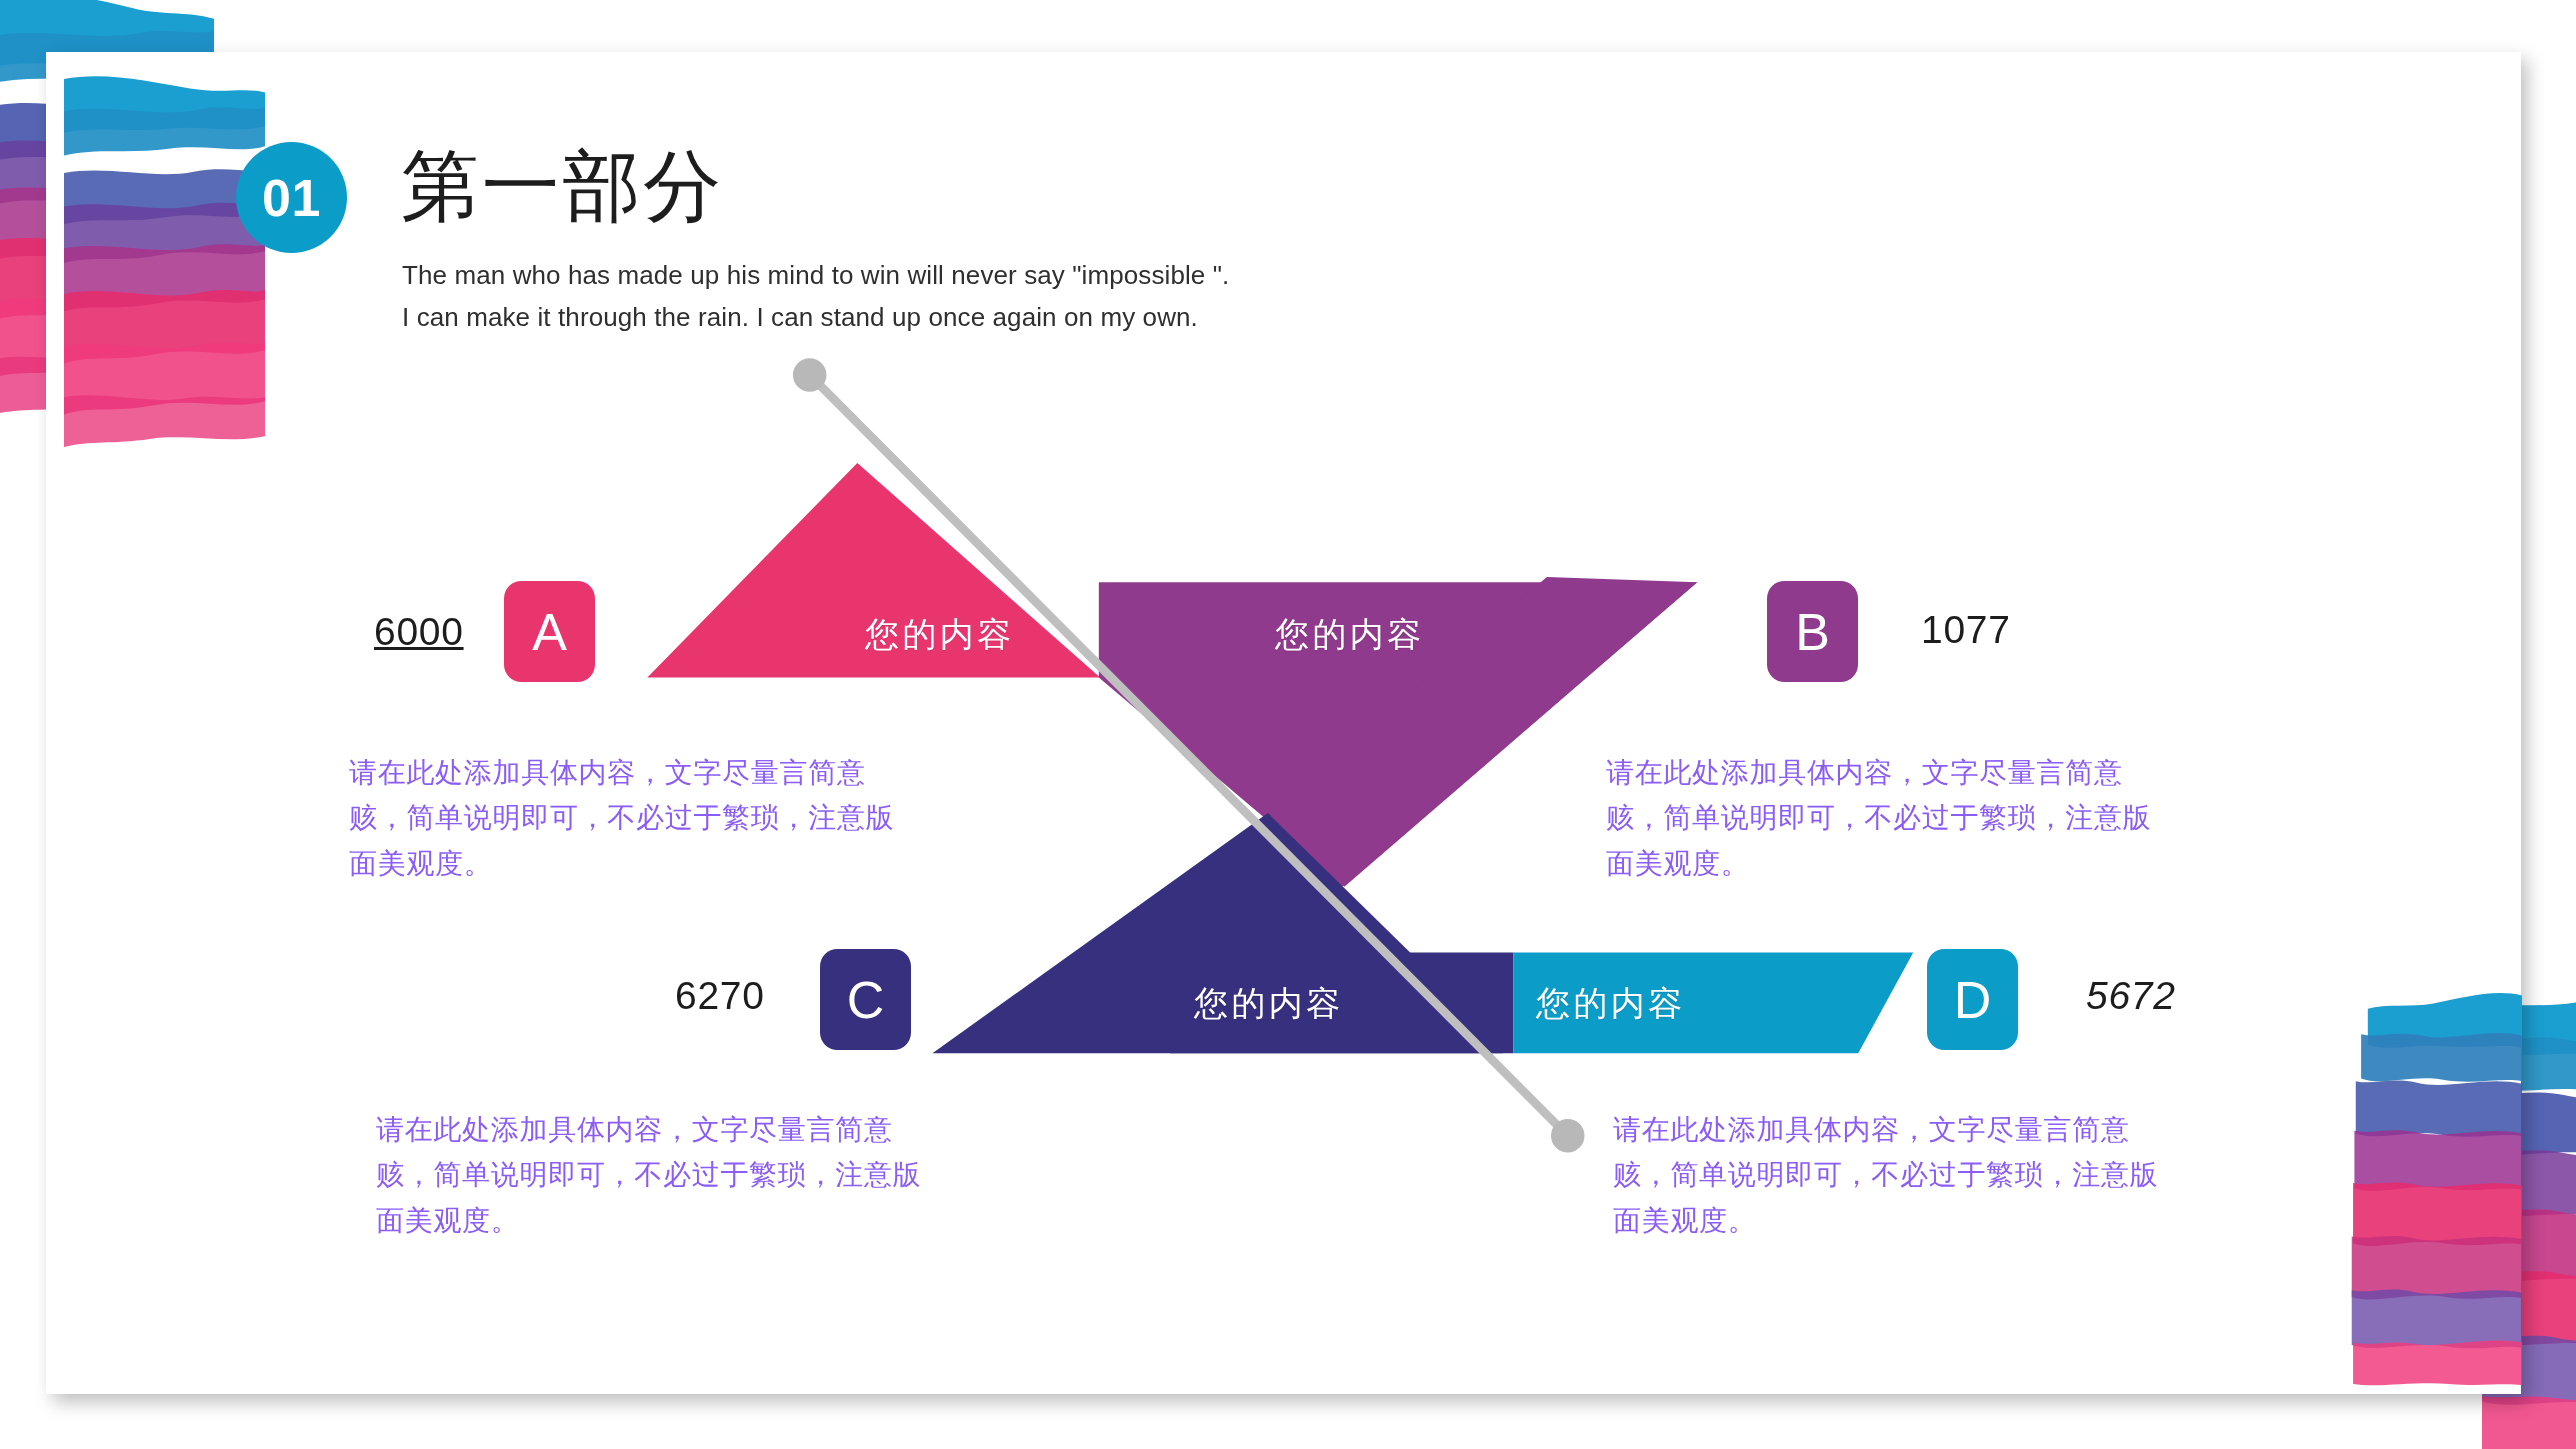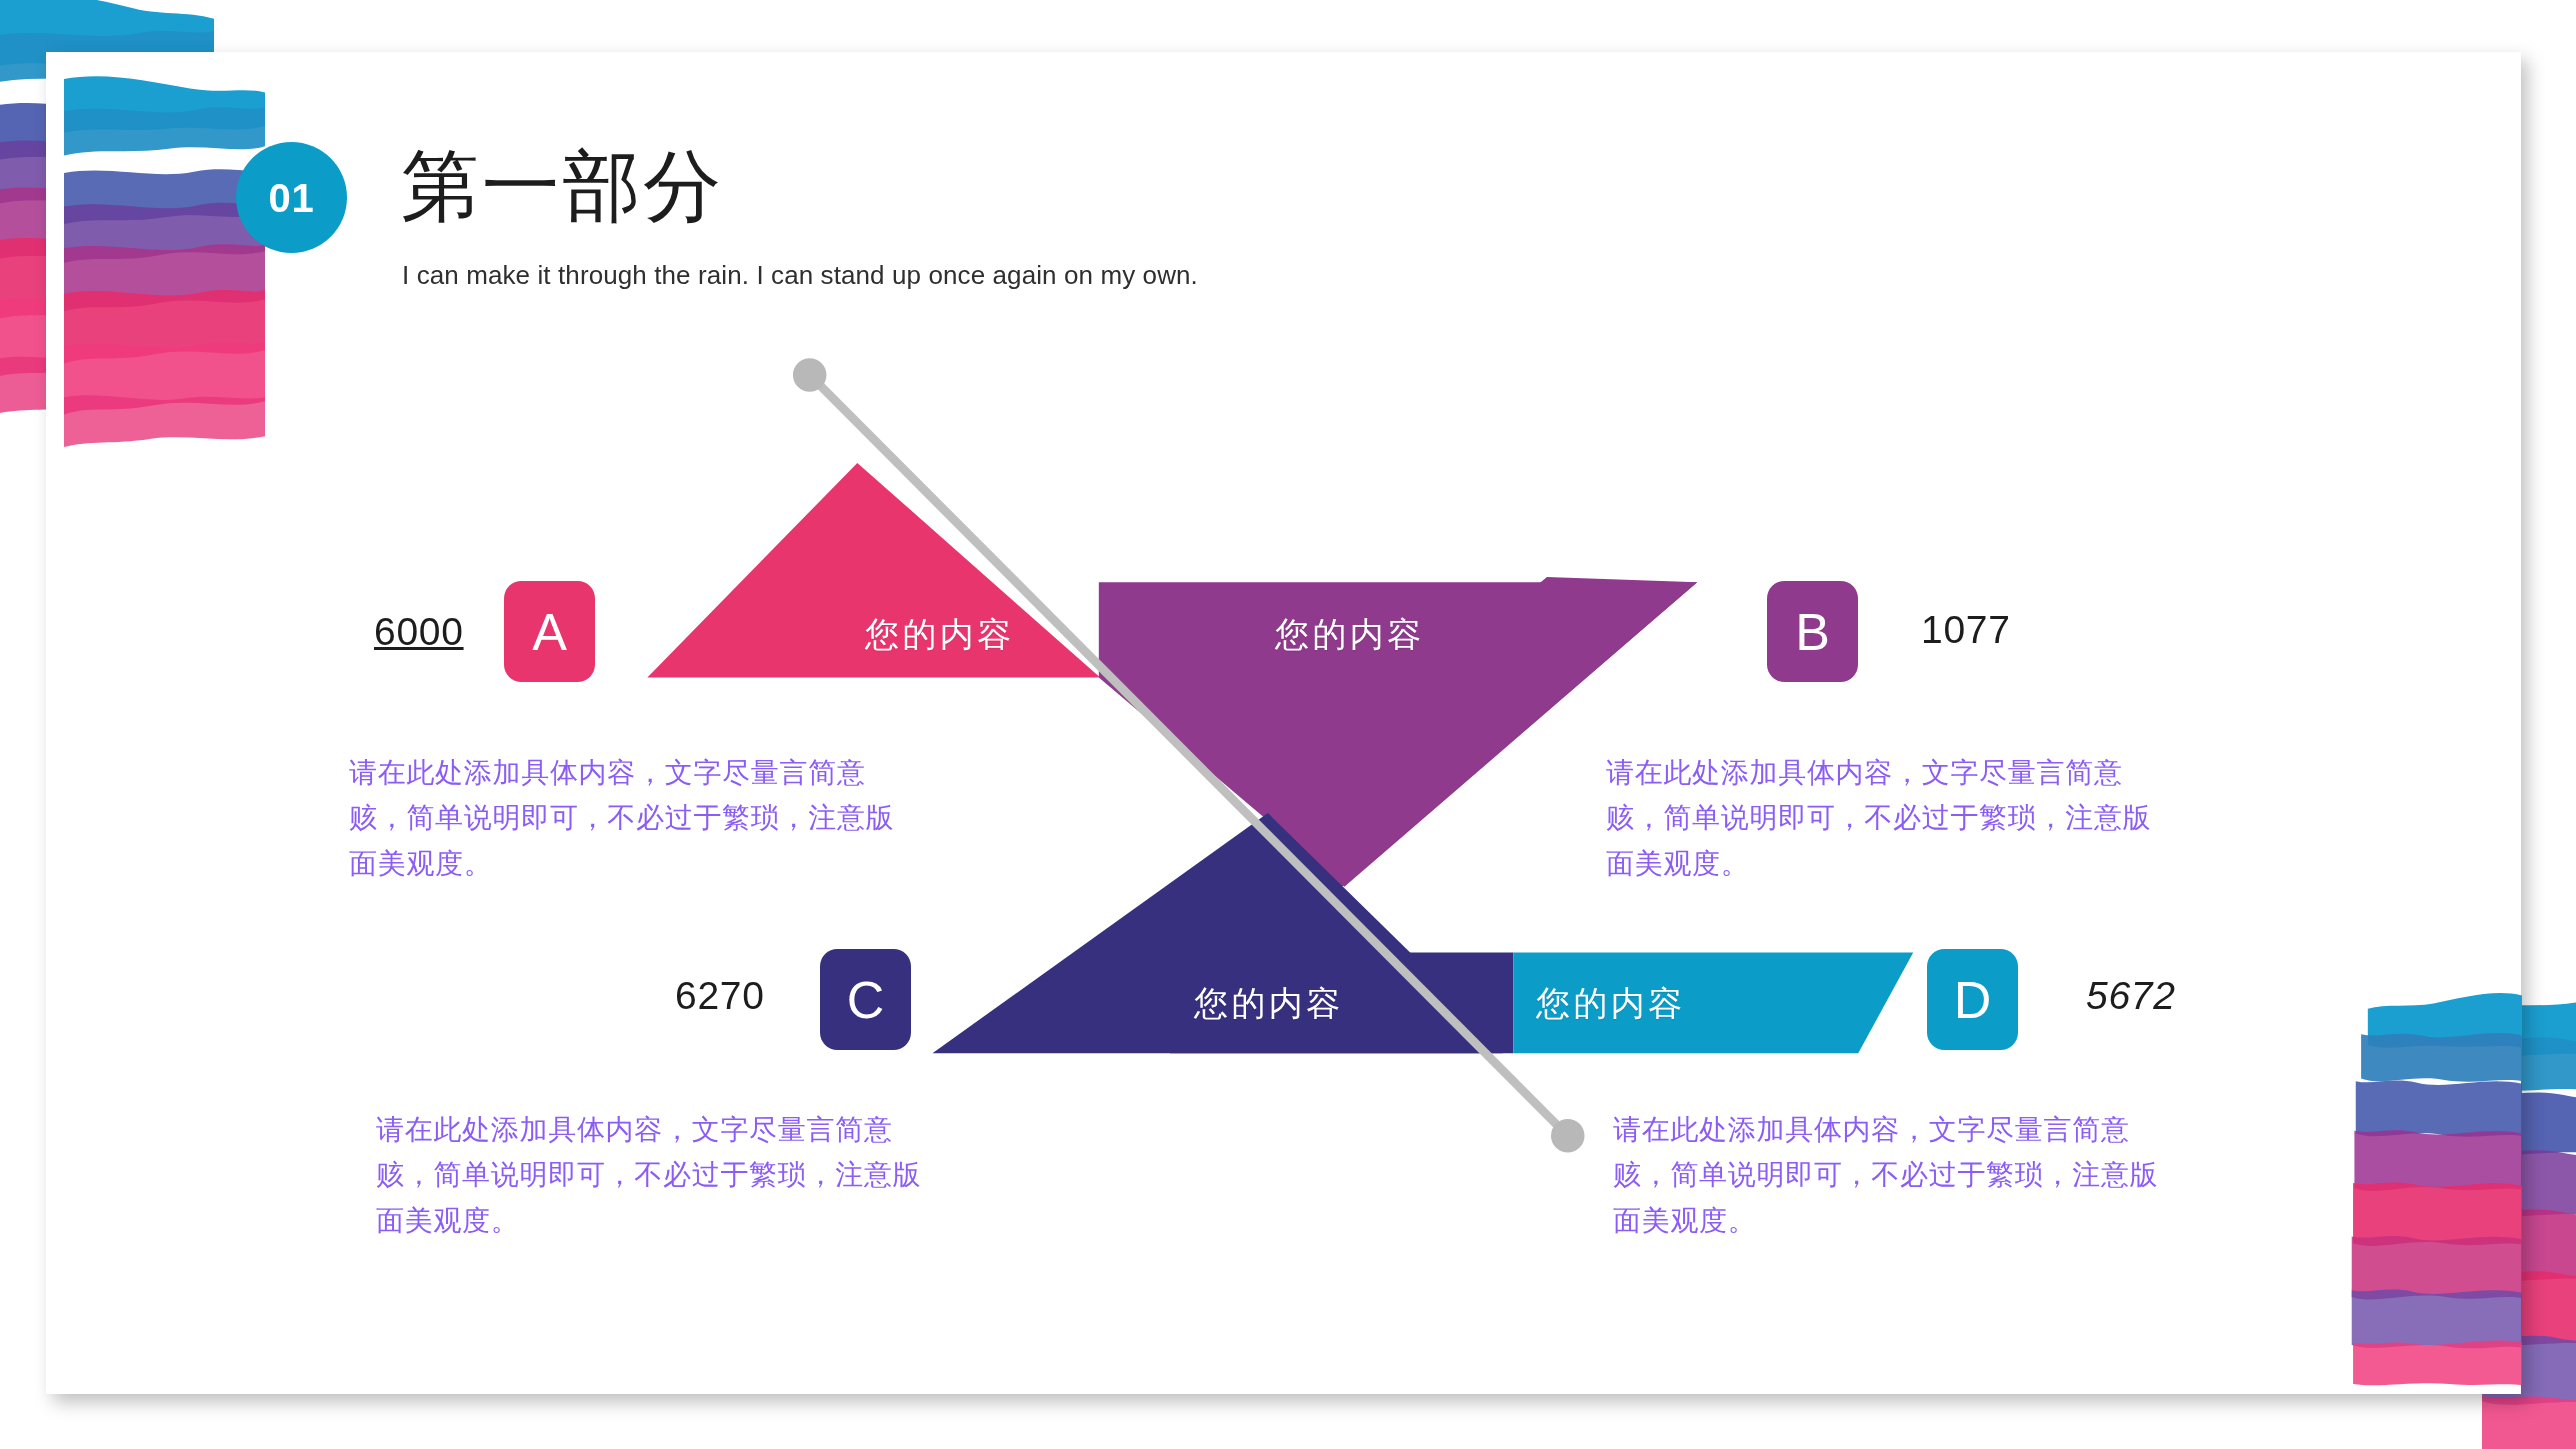--- a/index.html
+++ b/index.html
@@ -40,21 +40,21 @@
     position: absolute;
     left: 236px; top: 142px;
     width: 111px; height: 111px;
     border-radius: 50%;
     background: #0c9cc8;
     display: flex; align-items: center; justify-content: center;
     z-index: 20;
   }
   #badge-01 span {
     color: #ffffff;
-    font-size: 40px;
+    font-size: 52px;
     font-weight: 700;
     letter-spacing: 0.7px;
     line-height: 1;
     text-align: right;
   }
   #slide-title {
     position: absolute;
     left: 401px; top: 142px;
     font-size: 78px;
     font-weight: 400;
@@ -204,20 +204,21 @@
     </g>
   </svg>
 
   <div id="badge-01">
     <span>01</span>
   </div>
 
   <div id="slide-title">第一部分</div>
 
   <div id="subtitle">
+    <div>The man who has made up his mind to win will never say "impossible ".</div>
     <div>I can make it through the rain. I can stand up once again on my own.</div>
   </div>
 
   <svg id="zigzag" viewBox="0 0 3840 2160">
 
     <path d="M 1278,690 L 1640,1010 L 1660,868 L 1705,1010 L 965,1010 Z" fill="#e8356d"></path>
 
     <path d="M 1638,868 L 2530,868 L 2004,1322 L 1880,1215 L 1638,1010 Z" fill="#8f3a8c"></path>
     <path d="M 2530,868 L 1880,1425 L 1888,1213 L 2306,860 Z" fill="#8f3a8c"></path>
 

